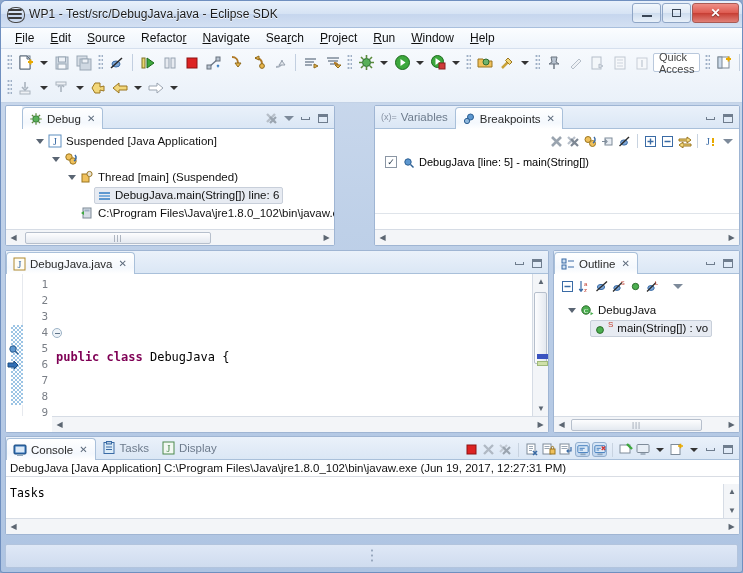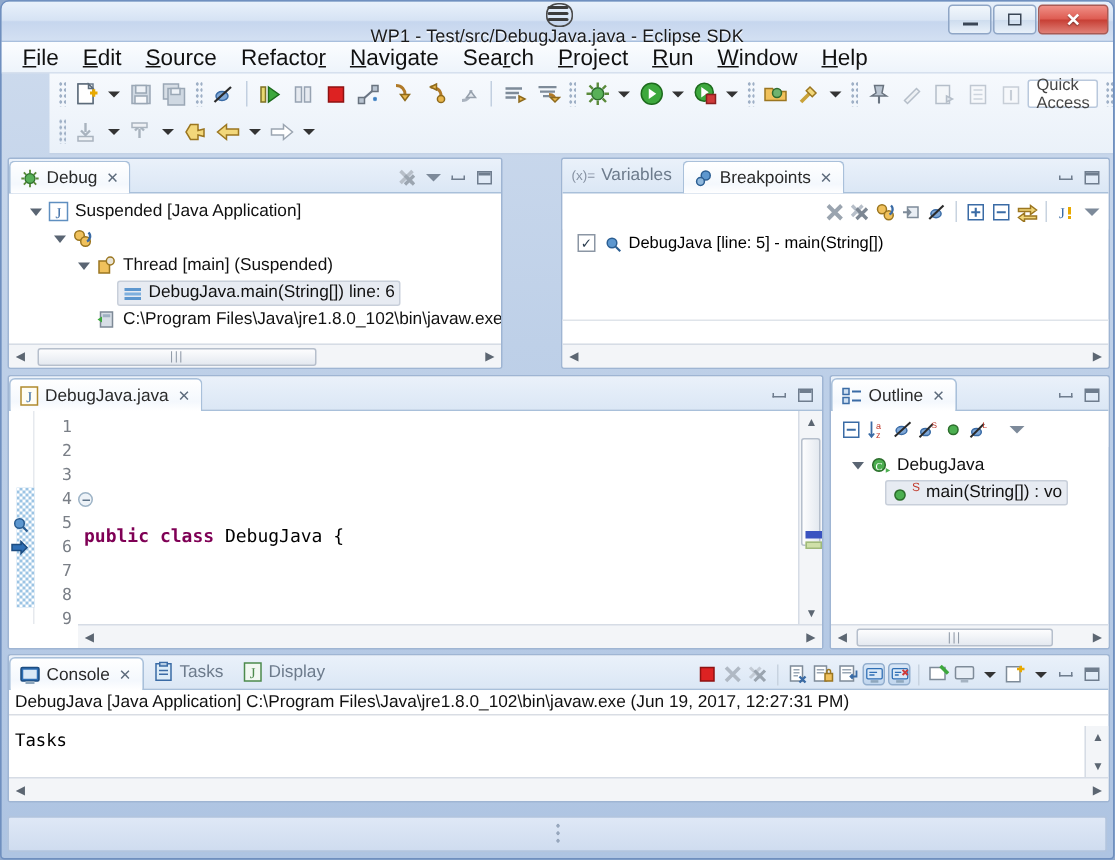--- a/index.html
+++ b/index.html
@@ -23,21 +23,21 @@
     overflow: hidden;
   }
 
   
   .titlebar {
     position: relative;
     height: 27px;
     background: linear-gradient(180deg,#e9f1fb 0%, #d6e3f4 48%, #c6d6ee 52%, #d3e0f2 100%);
     border-bottom: 1px solid #a8bfdd;
     border-radius: 5px 5px 0 0;
-    display: flex; align-items: center; flex-direction: column;
+    display: flex; align-items: center;
   }
   .title-icon {
     width: 16px; height: 16px; margin-left: 6px; margin-right: 6px;
     position: relative; flex: none;
   }
   .title-icon i {
     position: absolute; left: 1px; right: 1px; height: 2px;
     background: #3c3c3c; border-radius: 1px;
   }
   .title-icon i:nth-child(1){ top: 3px; }
@@ -73,31 +73,30 @@
 
   
   .menubar {
     height: 21px;
     background: linear-gradient(180deg,#fbfdff 0%, #eef4fb 100%);
     display: flex; align-items: center;
     padding-left: 6px;
     border-bottom: 1px solid #d6e0ee;
   }
   .menu-item {
-    padding: 2px 8px; font-size: 15px; color: #111;
+    padding: 2px 8px; font-size: 12px; color: #111;
     white-space: nowrap; cursor: default;
   }
   .menu-item u { text-decoration: underline; }
 
   
   .toolbar-wrap {
     background: linear-gradient(180deg,#f6f9fd 0%, #eaf1f9 100%);
     border-bottom: 1px solid #c3d2e6;
     padding: 1px 0 2px 0;
-    margin-left: 32px;
   }
   .tb-row { height: 25px; display: flex; align-items: center; padding-left: 3px; }
   .grip {
     width: 5px; height: 17px; margin: 0 3px;
     background-image: radial-gradient(circle, #9fb0c6 1px, transparent 1.2px);
     background-size: 3px 4px;
     flex: none;
   }
   .tb-sep { width: 1px; height: 17px; background: #c2cfe0; margin: 0 4px; flex: none; }
   .tb-btn {
@@ -528,21 +527,21 @@
         </svg>
       </div>
       <div class="tb-btn sm">
           <div class="arrow-dn"></div>
         </div>
     </div>
   </div>
 
   <div class="workbench">
 
-    <div class="part" style="left:0; top:0; width:330px; height:141px;">
+    <div class="part" style="left:0; top:0; width:330px; height:141px;padding-left:16px;">
       <div class="part-tabs">
         <div class="tab active">
           <span>
             <svg width="14" height="14" viewBox="0 0 17 17">
               <circle cx="8.5" cy="8.5" r="4" fill="#58b058" stroke="#2c6d2c"></circle>
               <path d="M8.5 1.5v2.5M8.5 13v2.5M1.5 8.5h2.5M13 8.5h2.5M3.5 3.5l2 2M11.5 11.5l2 2M13.5 3.5l-2 2M5.5 11.5l-2 2" stroke="#5a8a3a" stroke-width="1.5"></path>
             </svg>
           </span>
           <span>Debug</span>
           <span class="close-x">✕</span>

